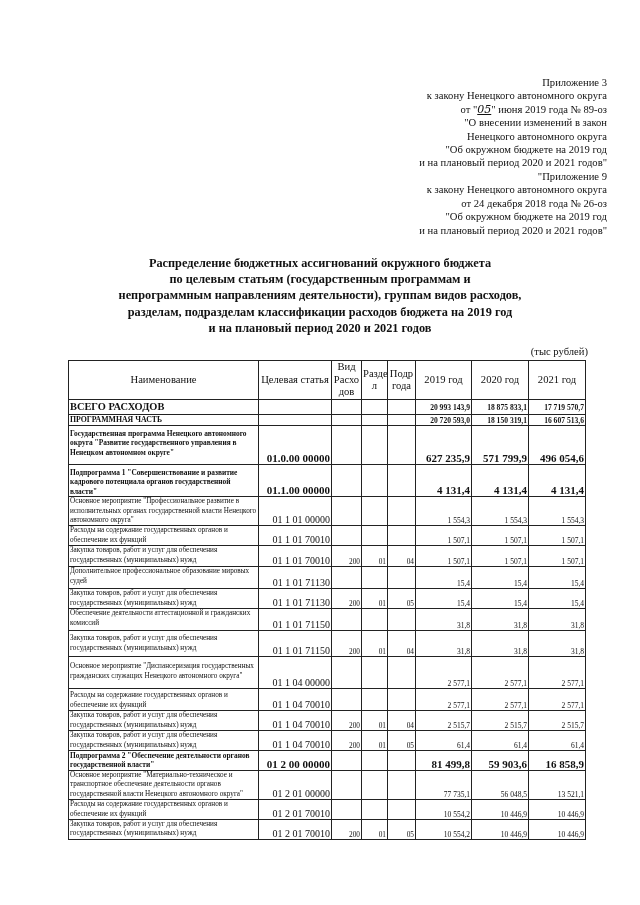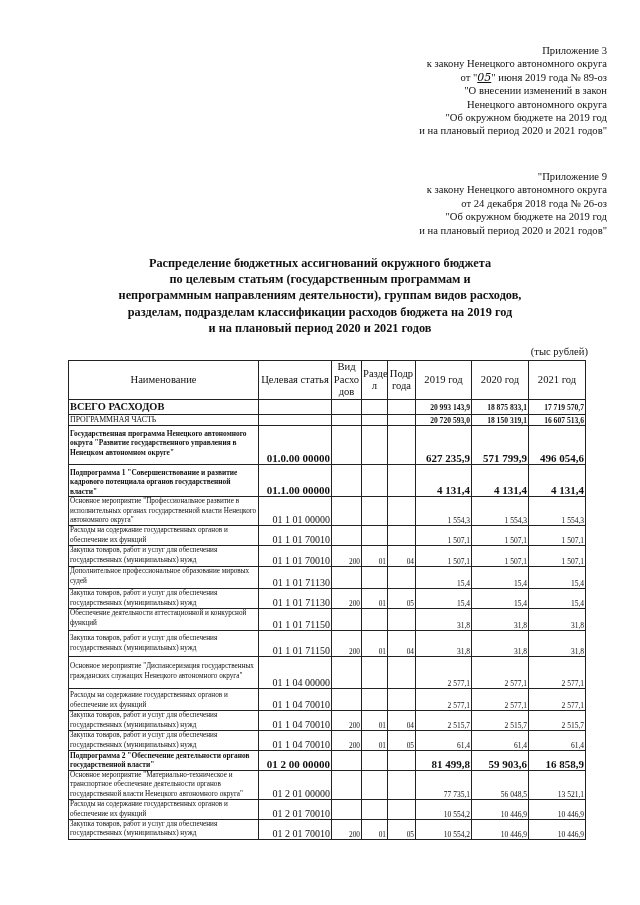--- a/index.html
+++ b/index.html
@@ -1,36 +1,36 @@
 <!DOCTYPE html>
 <html><head>
 <meta charset="utf-8">
 <style>
   html, body { margin: 0; padding: 0; background: #ffffff; }
   body { width: 640px; height: 905px; position: relative; overflow: hidden;
          font-family: "Liberation Serif", "DejaVu Serif", serif; color: #111; }
   .appendix { position: absolute; right: 33px; text-align: right; font-size: 10.6px; line-height: 13.4px; }
   .appendix div { white-space: nowrap; }
-  #app3 { top: 44px; }
+  #app3 { top: 76px; }
   #app9 { top: 170px; }
   .date-hand { font-style: italic; text-decoration: underline; font-family: "DejaVu Serif", serif; font-size: 11px; }
   .title { position: absolute; left: 60px; width: 520px; top: 255px; text-align: center;
            font-weight: bold; font-size: 12.3px; line-height: 16.2px; font-family: Liberation Serif, serif; }
   .units { position: absolute; top: 346px; right: 52px; font-size: 10.6px; }
   table.budget { position: absolute; left: 68px; top: 360px; border-collapse: collapse;
                  table-layout: fixed; width: 517px; }
   table.budget td, table.budget th { border: 1px solid #222; padding: 0 1px; overflow: hidden; }
   table.budget th { font-weight: normal; font-size: 10.6px; line-height: 12.5px; text-align: center; vertical-align: middle; height: 38px; }
   td.name { font-size: 7.2px; line-height: 9.4px; vertical-align: top; padding-left: 2px; }
   td.code { font-size: 10px; text-align: right; vertical-align: bottom; padding-right: 2px; padding-bottom: 1px; white-space: nowrap; }
   td.small { font-size: 7.3px; text-align: right; vertical-align: bottom; padding-right: 2px; padding-bottom: 1px; }
   td.num { font-size: 7.5px; text-align: right; vertical-align: bottom; padding-right: 2px; padding-bottom: 1px; white-space: nowrap; }
   tr.total td.name { font-size: 10.4px; font-weight: bold; vertical-align: middle; }
   tr.total td.num { font-size: 7.6px; font-weight: bold; vertical-align: middle; }
-  tr.prog td.name { font-size: 7.8px; font-weight: normal; vertical-align: middle; }
+  tr.prog td.name { font-size: 7.8px; font-weight: bold; vertical-align: middle; }
   tr.prog td.num { font-size: 7.6px; font-weight: bold; vertical-align: middle; }
   tr.bold td { font-weight: bold; margin-left: 36px; }
   tr.bold td.name { font-size: 7.4px; }
   tr.bold td.code, tr.bold td.num { font-size: 11px; }
 </style>
 </head>
 <body>
 
 <div class="appendix" id="app3">
   <div>Приложение 3</div>
@@ -168,21 +168,21 @@
       <td class="name">Закупка товаров, работ и услуг для обеспечения государственных (муниципальных) нужд</td>
       <td class="code">01 1 01 71130</td>
       <td class="small">200</td>
       <td class="small">01</td>
       <td class="small">05</td>
       <td class="num">15,4</td>
       <td class="num">15,4</td>
       <td class="num">15,4</td>
     </tr>
     <tr style="height:22px">
-      <td class="name">Обеспечение деятельности аттестационной и конкурсной функций</td>
+      <td class="name">Обеспечение деятельности аттестационной и гражданских комиссий</td>
       <td class="code">01 1 01 71150</td>
       <td class="small"></td>
       <td class="small"></td>
       <td class="small"></td>
       <td class="num">31,8</td>
       <td class="num">31,8</td>
       <td class="num">31,8</td>
     </tr>
     <tr style="height:26px">
       <td class="name" style="padding-top:3px">Закупка товаров, работ и услуг для обеспечения государственных (муниципальных) нужд</td>

